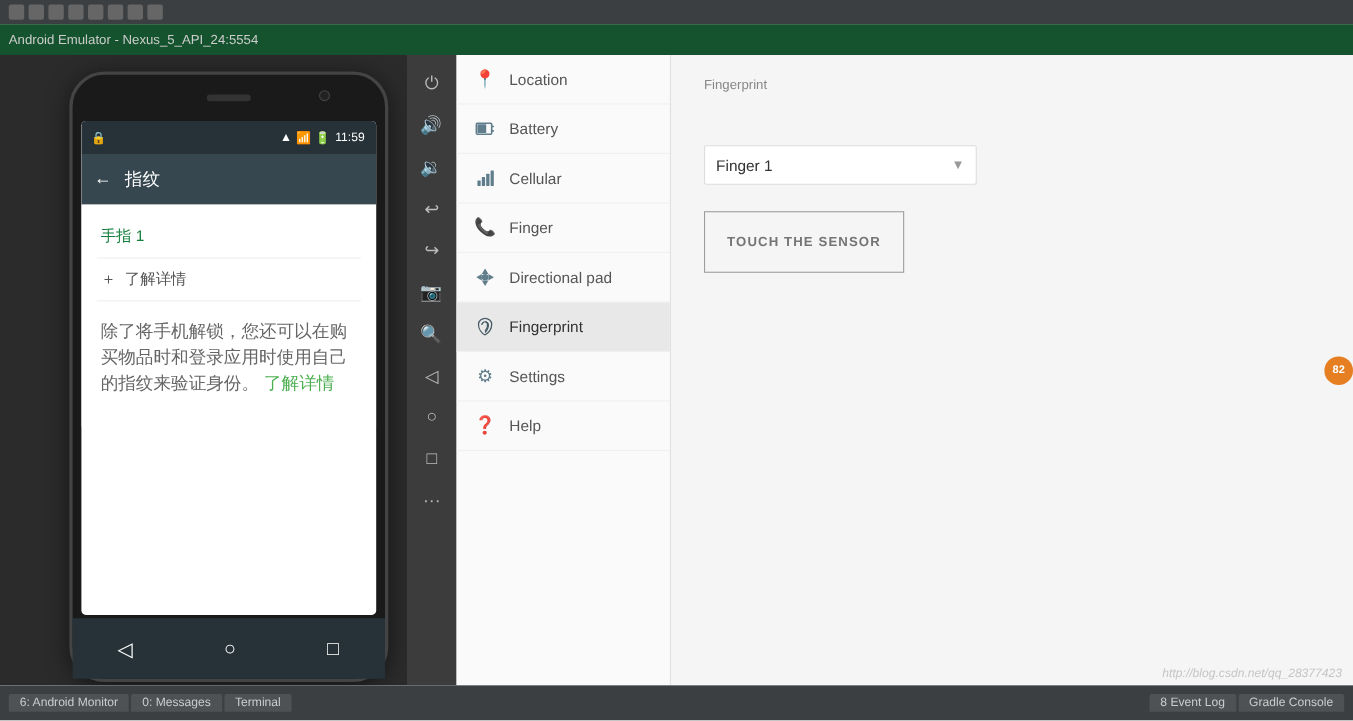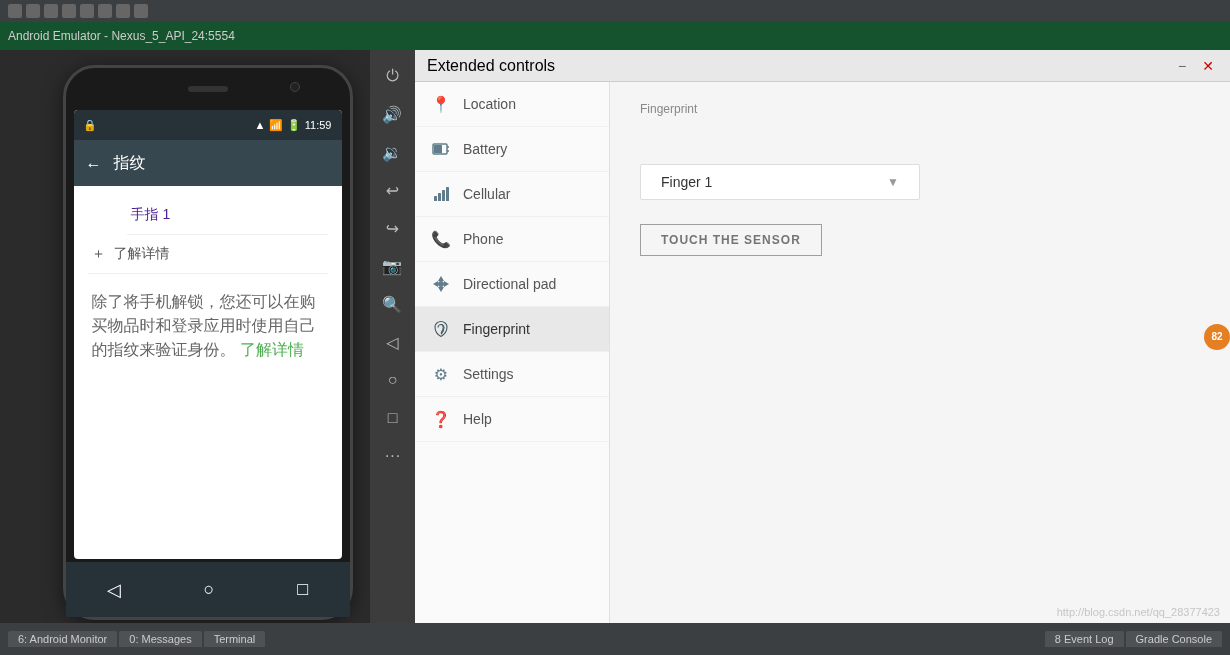--- a/index.html
+++ b/index.html
@@ -126,22 +126,21 @@
 
     .phone-body {
       padding: 10px 14px;
       background: #fff;
     }
 
     .phone-finger-item {
       padding: 10px 4px;
       border-bottom: 1px solid #eee;
       font-size: 14px;
-      color: #4c1d95;
-      margin-left: 39px;
+      color: #15803d;
     }
 
     .phone-add-finger {
       display: flex;
       align-items: center;
       gap: 8px;
       padding: 10px 4px;
       color: #555;
       font-size: 14px;
       border-bottom: 1px solid #eee;
@@ -318,41 +317,41 @@
     }
 
     .fingerprint-label {
       font-size: 12px;
       color: #888;
       margin-bottom: 8px;
       text-transform: none;
     }
 
     .fingerprint-dropdown {
-      width: 280px;
+      width: 248px;
       height: 36px;
       border: 1px solid #ddd;
       border-radius: 2px;
       background: #fff;
       display: flex;
       align-items: center;
       justify-content: space-between;
-      padding: 0 20px;
+      padding: 0 10px;
       font-size: 14px;
       color: #333;
       cursor: pointer;
       margin-bottom: 24px;
       margin-top: 48px;
     }
 
     .touch-sensor-btn {
       background: transparent;
       border: 1px solid #9e9e9e;
       color: #757575;
-      padding: 8px 20px;
+      padding: 20px 20px;
       font-size: 12px;
       font-weight: 600;
       letter-spacing: 1px;
       cursor: pointer;
       text-transform: uppercase;
     }
 
     
     .ide-bottom-bar {
       height: 28px;
@@ -380,20 +379,21 @@
       border-radius: 2px 2px 0 0;
     }
 
     
     .watermark {
       position: absolute;
       bottom: 5px;
       right: 10px;
       color: rgba(150,150,150,0.5);
       font-size: 11px;
+      font-style: italic;
     }
 
     
     .orange-badge {
       position: absolute;
       right: 0;
       top: 50%;
       transform: translateY(-50%);
       width: 26px;
       height: 26px;
@@ -491,27 +491,20 @@
       <div class="toolbar-btn">🔍</div>
       <div class="toolbar-btn">◁</div>
       <div class="toolbar-btn">○</div>
       <div class="toolbar-btn">□</div>
       <div class="toolbar-btn">···</div>
     </div>
   </div>
 
   <div class="ext-window" style="position:relative;">
 
-    <div class="ext-titlebar">
-      <span>Extended controls</span>
-      <div class="ext-window-controls">
-        <div class="wc-btn">−</div>
-        <div class="wc-btn" style="color:#c00;">✕</div>
-      </div>
-    </div>
 
     <div class="ext-content">
 
       <div class="ext-sidebar">
 
         <div class="sidebar-item">
           <div class="sidebar-icon">📍</div>
           <span>Location</span>
         </div>
 
@@ -534,21 +527,21 @@
               <rect x="5" y="7" width="3" height="8" rx="0.5"></rect>
               <rect x="9" y="4" width="3" height="11" rx="0.5"></rect>
               <rect x="13" y="1" width="3" height="14" rx="0.5"></rect>
             </svg>
           </div>
           <span>Cellular</span>
         </div>
 
         <div class="sidebar-item">
           <div class="sidebar-icon">📞</div>
-          <span>Phone</span>
+          <span>Finger</span>
         </div>
 
         <div class="sidebar-item">
           <div class="sidebar-icon">
             <svg width="18" height="18" viewBox="0 0 18 18" fill="#607d8b">
               <polygon points="9,1 12,6 6,6"></polygon>
               <polygon points="9,17 12,12 6,12"></polygon>
               <polygon points="1,9 6,6 6,12"></polygon>
               <polygon points="17,9 12,6 12,12"></polygon>
               <circle cx="9" cy="9" r="3"></circle>

